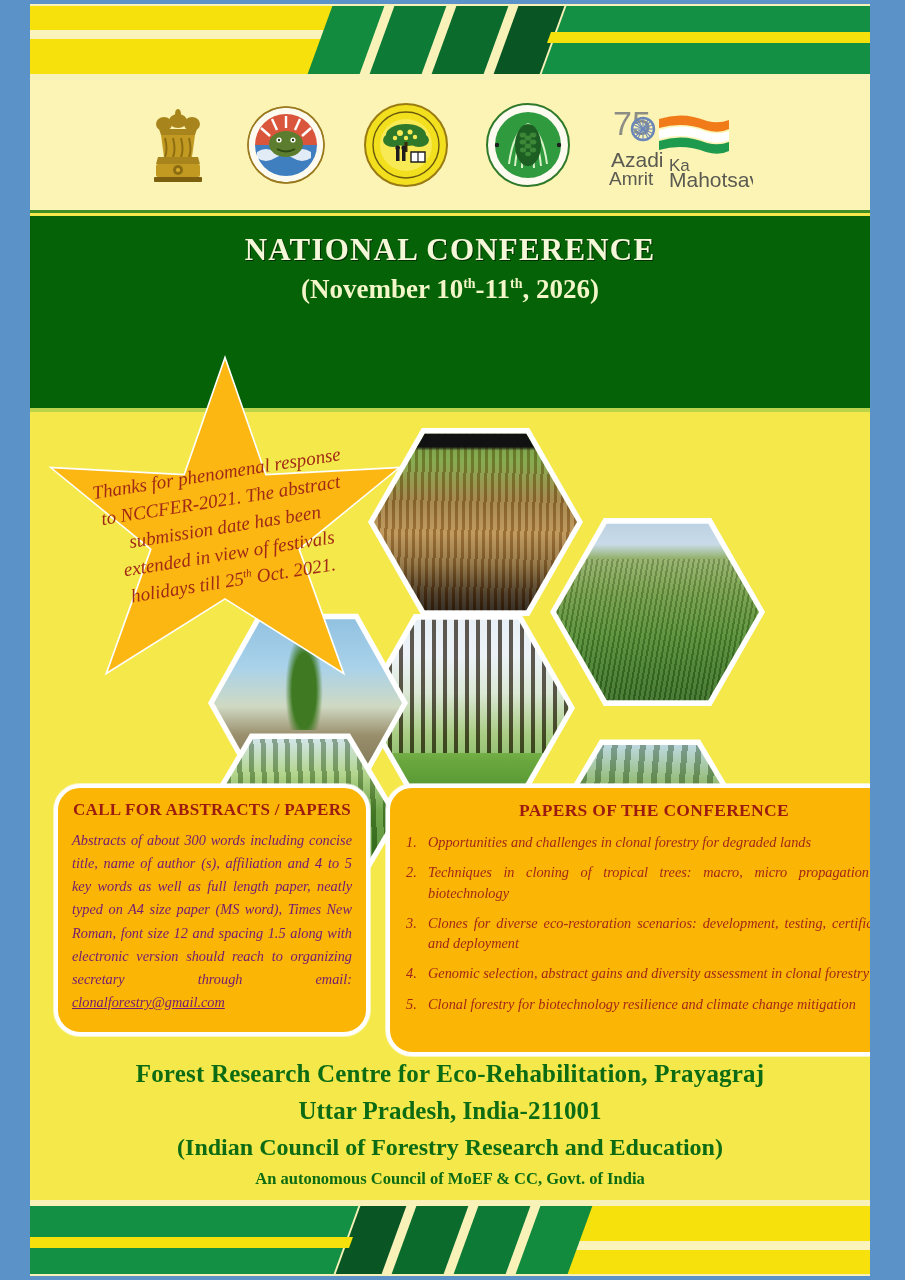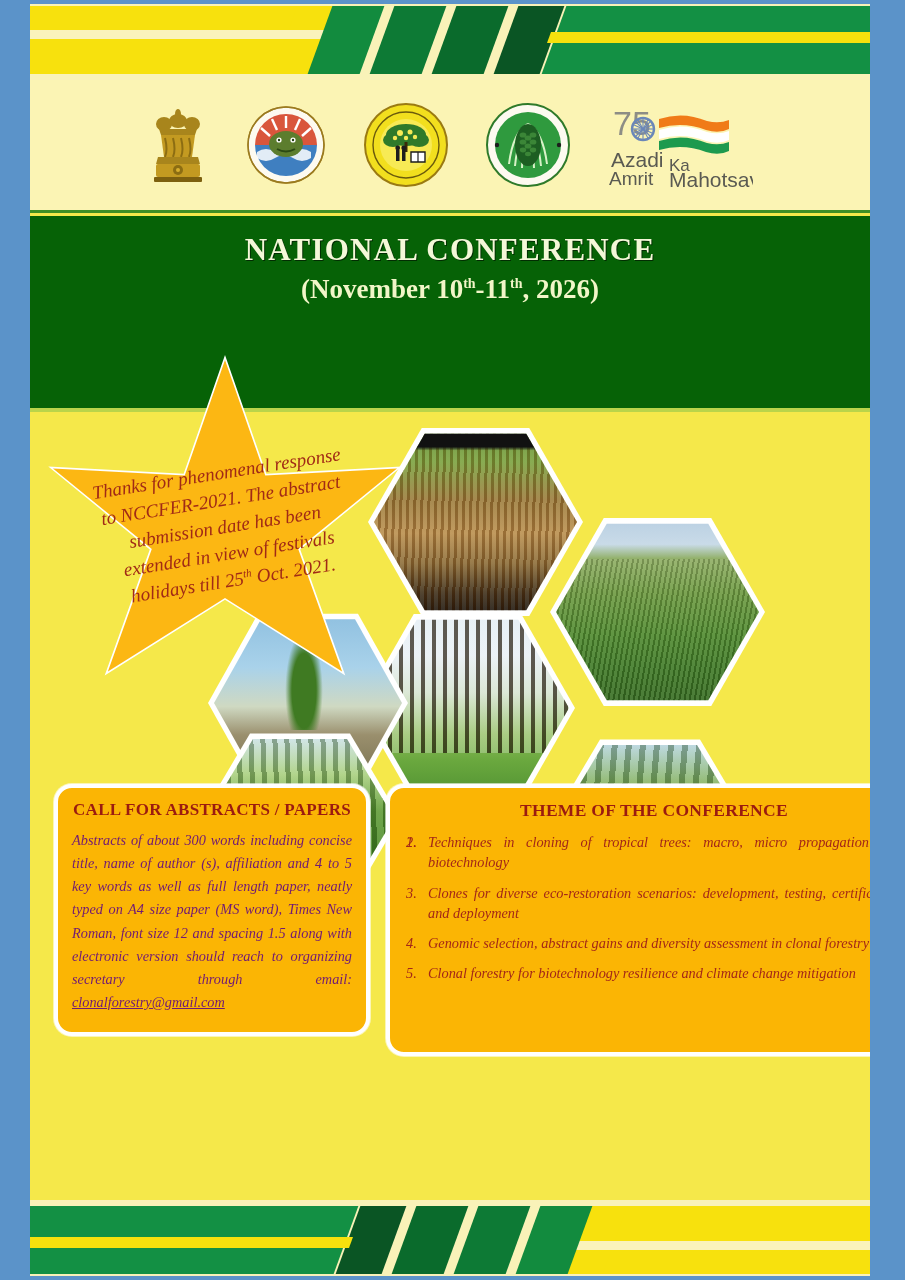--- a/index.html
+++ b/index.html
@@ -201,21 +201,21 @@
     text-align: center;
     font-family: "Liberation Serif", serif;
   }
   .star-text sup { font-size: 11px; vertical-align: super; }
 
   
   .box {
     position: absolute;
     background: #fbb504;
     border: 4px solid #ffffff;
-    border-radius: 18px;
+    border-radius: 26px;
     box-shadow: 0 0 0 1px rgba(255,255,255,.6);
   }
   .box-abstracts { left: 24px; top: 780px; width: 316px; height: 252px; padding: 12px 14px 8px; }
   .box-theme     { left: 356px; top: 780px; width: 536px; height: 272px; padding: 12px 16px 8px; }
 
   .box h2 {
     text-align: center; color: #9b1b10;
     font-size: 17px; font-weight: bold; letter-spacing: .3px;
     margin-bottom: 9px;
     font-family: "Liberation Serif", serif;
@@ -442,44 +442,51 @@
       <div class="star-shape"></div>
       <div class="star-text"><span>Thanks for phenomenal response to NCCFER-2021. The abstract submission date has been extended in view of festivals holidays till 25</span><sup>th</sup><span> Oct. 2021.</span></div>
     </div>
 
     <div class="box box-abstracts">
       <h2>CALL FOR ABSTRACTS / PAPERS</h2>
       <div class="abstract-body"><span>Abstracts of about 300 words including concise title, name of author (s), affiliation and 4 to 5 key words as well as full length paper, neatly typed on A4 size paper (MS word), Times New Roman, font size 12 and spacing 1.5 along with electronic version should reach to organizing secretary through email: </span><span class="mail">clonalforestry@gmail.com</span></div>
     </div>
 
     <div class="box box-theme">
-      <h2>THEME OF THE CONFERENCE</h2>
+      <h2>PAPERS OF THE CONFERENCE</h2>
       <ul class="theme-list">
         <li>
           <span class="num">1.</span>
+          <span>Opportunities and challenges in clonal forestry for degraded lands</span>
         </li>
         <li>
           <span class="num">2.</span>
           <span>Techniques in cloning of tropical trees: macro, micro propagation and biotechnology</span>
         </li>
         <li>
           <span class="num">3.</span>
           <span>Clones for diverse eco-restoration scenarios: development, testing, certification and deployment</span>
         </li>
         <li>
           <span class="num">4.</span>
           <span>Genomic selection, abstract gains and diversity assessment in clonal forestry</span>
         </li>
         <li>
           <span class="num">5.</span>
           <span>Clonal forestry for biotechnology resilience and climate change mitigation</span>
         </li>
       </ul>
     </div>
 
+    <div class="footer">
+      <div class="f1">Forest Research Centre for Eco-Rehabilitation, Prayagraj</div>
+      <div class="f2">Uttar Pradesh, India-211001</div>
+      <div class="f3">(Indian Council of Forestry Research and Education)</div>
+      <div class="f4">An autonomous Council  of MoEF &amp; CC, Govt. of India</div>
+    </div>
 
     <div class="band bottom">
       <div class="gright"></div>
       <div class="gright2"></div>
       <div class="ystripe"></div>
       <div class="yblock"></div>
       <div class="yblock sk"></div>
       <div class="ycut"></div>
       <div class="ycut sk"></div>
       <div class="gbar g1"></div>

